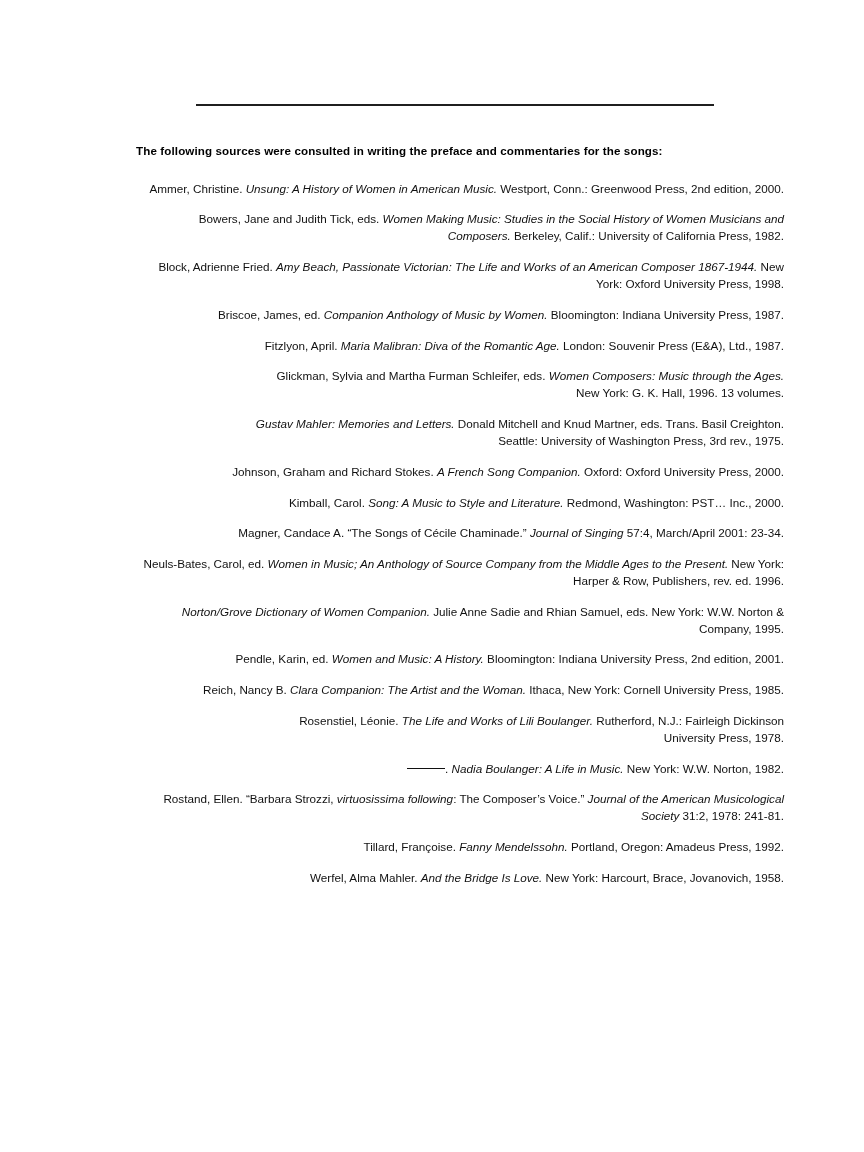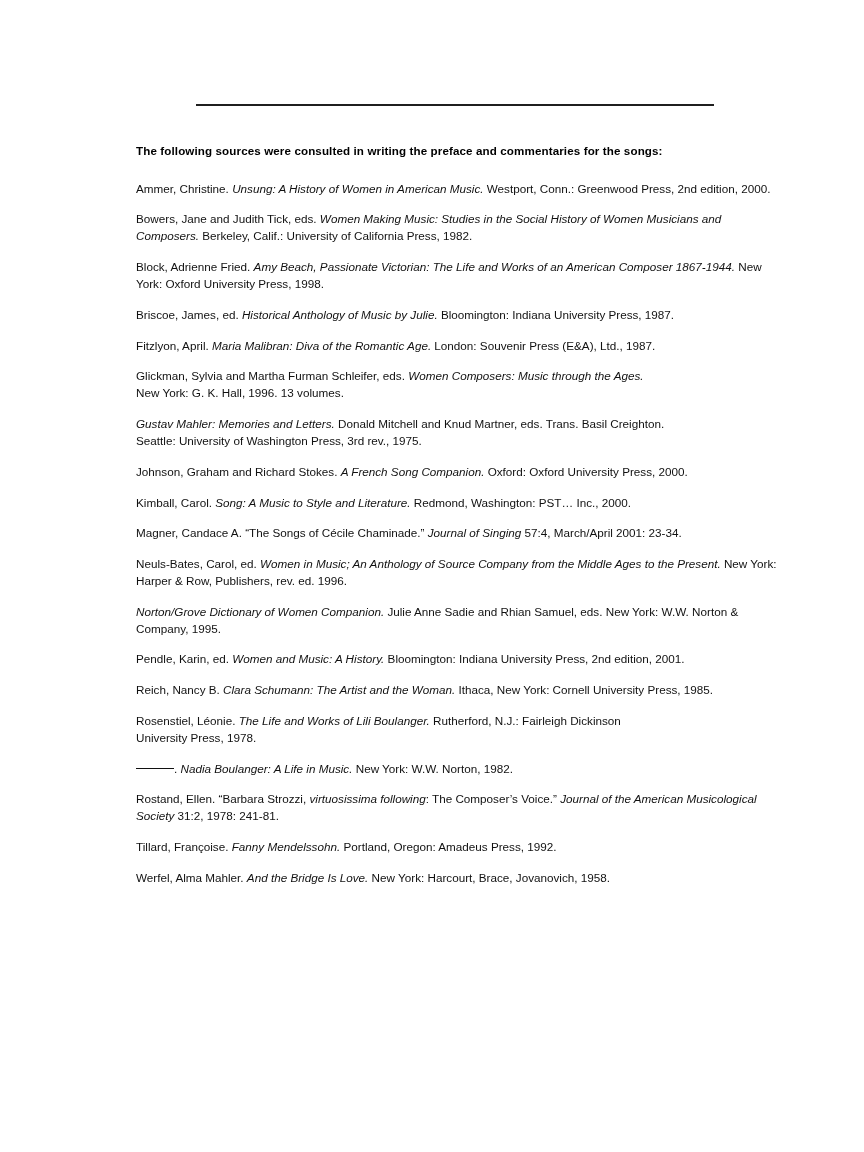--- a/index.html
+++ b/index.html
@@ -43,21 +43,21 @@
     letter-spacing: 0.01em;
     line-height: 1.35;
     margin: 0 0 21px 0;
     color: #000000;
   }
   .entry {
     font-size: 11.7px;
     line-height: 17.1px;
     margin: 0 0 13.6px 0;
     color: #111111;
-    text-align: left;
+    text-align: right;
   }
   .entry:last-child {
     margin-bottom: 0;
   }
   .entry i {
     font-style: italic;
   }
   .emdash-lead {
     display: inline-block;
     width: 38px;
@@ -75,31 +75,31 @@
     <div class="rule"></div>
   </div>
 
   <div class="content">
     <p class="heading">The following sources were consulted in writing the preface and commentaries for the songs:</p>
 
     <div id="bib-list">
         <p class="entry">Ammer, Christine. <i>Unsung: A History of Women in American Music.</i> Westport, Conn.: Greenwood Press, 2nd edition, 2000.</p>
         <p class="entry">Bowers, Jane and Judith Tick, eds. <i>Women Making Music: Studies in the Social History of Women Musicians and Composers.</i> Berkeley, Calif.: University of California Press, 1982.</p>
         <p class="entry">Block, Adrienne Fried. <i>Amy Beach, Passionate Victorian: The Life and Works of an American Composer 1867-1944.</i> New York: Oxford University Press, 1998.</p>
-        <p class="entry">Briscoe, James, ed. <i>Historical Anthology of Music by Julie.</i> Bloomington: Indiana University Press, 1987.</p>
+        <p class="entry">Briscoe, James, ed. <i>Companion Anthology of Music by Women.</i> Bloomington: Indiana University Press, 1987.</p>
         <p class="entry">Fitzlyon, April. <i>Maria Malibran: Diva of the Romantic Age.</i> London: Souvenir Press (E&amp;A), Ltd., 1987.</p>
         <p class="entry">Glickman, Sylvia and Martha Furman Schleifer, eds. <i>Women Composers: Music through the Ages.</i><br>New York: G. K. Hall, 1996. 13 volumes.</p>
         <p class="entry"><i>Gustav Mahler: Memories and Letters.</i> Donald Mitchell and Knud Martner, eds. Trans. Basil Creighton.<br>Seattle: University of Washington Press, 3rd rev., 1975.</p>
         <p class="entry">Johnson, Graham and Richard Stokes. <i>A French Song Companion.</i> Oxford: Oxford University Press, 2000.</p>
         <p class="entry">Kimball, Carol. <i>Song: A Music to Style and Literature.</i> Redmond, Washington: PST… Inc., 2000.</p>
         <p class="entry">Magner, Candace A. “The Songs of Cécile Chaminade.” <i>Journal of Singing</i> 57:4, March/April 2001: 23-34.</p>
         <p class="entry">Neuls-Bates, Carol, ed. <i>Women in Music; An Anthology of Source Company from the Middle Ages to the Present.</i> New York: Harper &amp; Row, Publishers, rev. ed. 1996.</p>
         <p class="entry"><i>Norton/Grove Dictionary of Women Companion.</i> Julie Anne Sadie and Rhian Samuel, eds. New York: W.W. Norton &amp; Company, 1995.</p>
         <p class="entry">Pendle, Karin, ed. <i>Women and Music: A History.</i> Bloomington: Indiana University Press, 2nd edition, 2001.</p>
-        <p class="entry">Reich, Nancy B. <i>Clara Schumann: The Artist and the Woman.</i> Ithaca, New York: Cornell University Press, 1985.</p>
+        <p class="entry">Reich, Nancy B. <i>Clara Companion: The Artist and the Woman.</i> Ithaca, New York: Cornell University Press, 1985.</p>
         <p class="entry">Rosenstiel, Léonie. <i>The Life and Works of Lili Boulanger.</i> Rutherford, N.J.: Fairleigh Dickinson<br>University Press, 1978.</p>
         <p class="entry"><span class="emdash-lead"></span>. <i>Nadia Boulanger: A Life in Music.</i> New York: W.W. Norton, 1982.</p>
         <p class="entry">Rostand, Ellen. “Barbara Strozzi, <i>virtuosissima following</i>: The Composer’s Voice.” <i>Journal of the American Musicological Society</i> 31:2, 1978: 241-81.</p>
         <p class="entry">Tillard, Françoise. <i>Fanny Mendelssohn.</i> Portland, Oregon: Amadeus Press, 1992.</p>
         <p class="entry">Werfel, Alma Mahler. <i>And the Bridge Is Love.</i> New York: Harcourt, Brace, Jovanovich, 1958.</p>
       </div>
   </div>
 
 </div>
 

